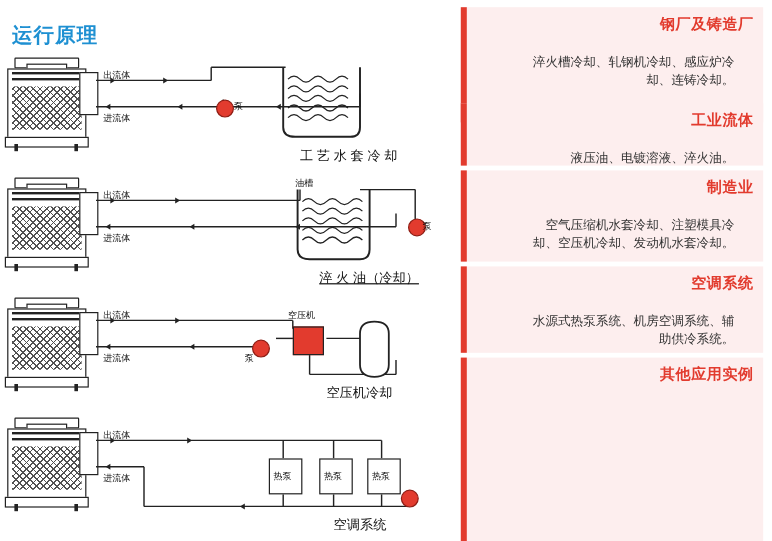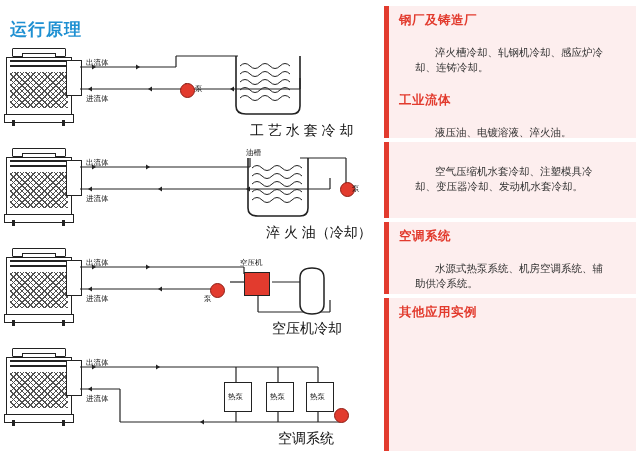--- a/index.html
+++ b/index.html
@@ -3,21 +3,21 @@
 <meta charset="utf-8">
 <style>
   html,body{margin:0;padding:0;}
   body{
     width:643px;height:451px;
     background:#ffffff;
     font-family:"Liberation Sans","DejaVu Sans",sans-serif;
     position:relative;
     overflow:hidden;
   }
-  .page{position:relative;width:643px;height:451px;}
+  .page{position:relative;width:643px;height:451px;text-align:right;}
 
   
   .title{
     position:absolute;left:10px;top:18px;
     font-size:17px;font-weight:bold;color:#1e90d2;
     letter-spacing:1px;
   }
 
   
   .diagrams{position:absolute;left:0;top:40px;width:380px;height:410px;}
@@ -70,21 +70,21 @@
   }
 
   
   svg.wires{position:absolute;left:0;top:0;width:380px;height:100px;overflow:visible;}
 
   .lbl{
     position:absolute;font-size:7.5px;color:#111;white-space:nowrap;
     font-family:"Liberation Sans","DejaVu Sans",sans-serif;
   }
   .caption{
-    position:absolute;font-size:14px;color:#111;white-space:nowrap;
+    position:absolute;font-size:11px;color:#111;white-space:nowrap;
   }
 
   
   .pump{
     position:absolute;width:13px;height:13px;border-radius:50%;
     background:#e23b2e;border:1.4px solid #8e1d14;
   }
   .pumpLbl{position:absolute;font-size:7.5px;color:#111;}
 
   
@@ -209,21 +209,21 @@
         <path d="M252 44 q5 -5 10 0 q5 5 10 0 q5 -5 10 0 q5 5 10 0 q5 -5 10 0" fill="none" stroke="#222" stroke-width="1"></path>
         <path d="M252 52 q5 -5 10 0 q5 5 10 0 q5 -5 10 0 q5 5 10 0 q5 -5 10 0" fill="none" stroke="#222" stroke-width="1"></path>
         <path d="M252 60 q5 -5 10 0 q5 5 10 0 q5 -5 10 0 q5 5 10 0 q5 -5 10 0" fill="none" stroke="#222" stroke-width="1"></path>
       </svg>
 
       <div class="lbl" style="left:86px;top:18px;">出流体</div>
       <div class="lbl" style="left:86px;top:54px;">进流体</div>
       <div class="lbl" style="left:246px;top:8px;">油槽</div>
       <div class="pump" style="left:340px;top:42px;"></div>
       <div class="pumpLbl" style="left:352px;top:44px;">泵</div>
-      <div class="caption" style="left:266px;top:84px;">淬 火 油（冷却）</div>
+      <div class="caption" style="left:266px;top:84px;text-decoration:underline;">淬 火 油（冷却）</div>
     </div>
 
     <div class="row row3">
       <div class="tower">
         <div class="cap"></div>
           <div class="neck"></div>
         <div class="body">
             <div class="barA"></div>
             <div class="barB"></div>
             <div class="hatch"></div>
@@ -318,21 +318,22 @@
       <h3>钢厂及铸造厂</h3>
       <p>淬火槽冷却、轧钢机冷却、感应炉冷却、连铸冷却。</p>
     </div>
 
     <div class="panel p2">
       <h3>工业流体</h3>
       <p>液压油、电镀溶液、淬火油。</p>
     </div>
 
     <div class="panel p3">
-      <p>空气压缩机水套冷却、注塑模具冷却、变压器冷却、发动机水套冷却。</p>
+      <h3>制造业</h3>
+      <p>空气压缩机水套冷却、注塑模具冷却、空压机冷却、发动机水套冷却。</p>
     </div>
 
     <div class="panel p4">
       <h3>空调系统</h3>
       <p>水源式热泵系统、机房空调系统、辅助供冷系统。</p>
     </div>
 
     <div class="panel p5">
       <h3>其他应用实例</h3>
     </div>

